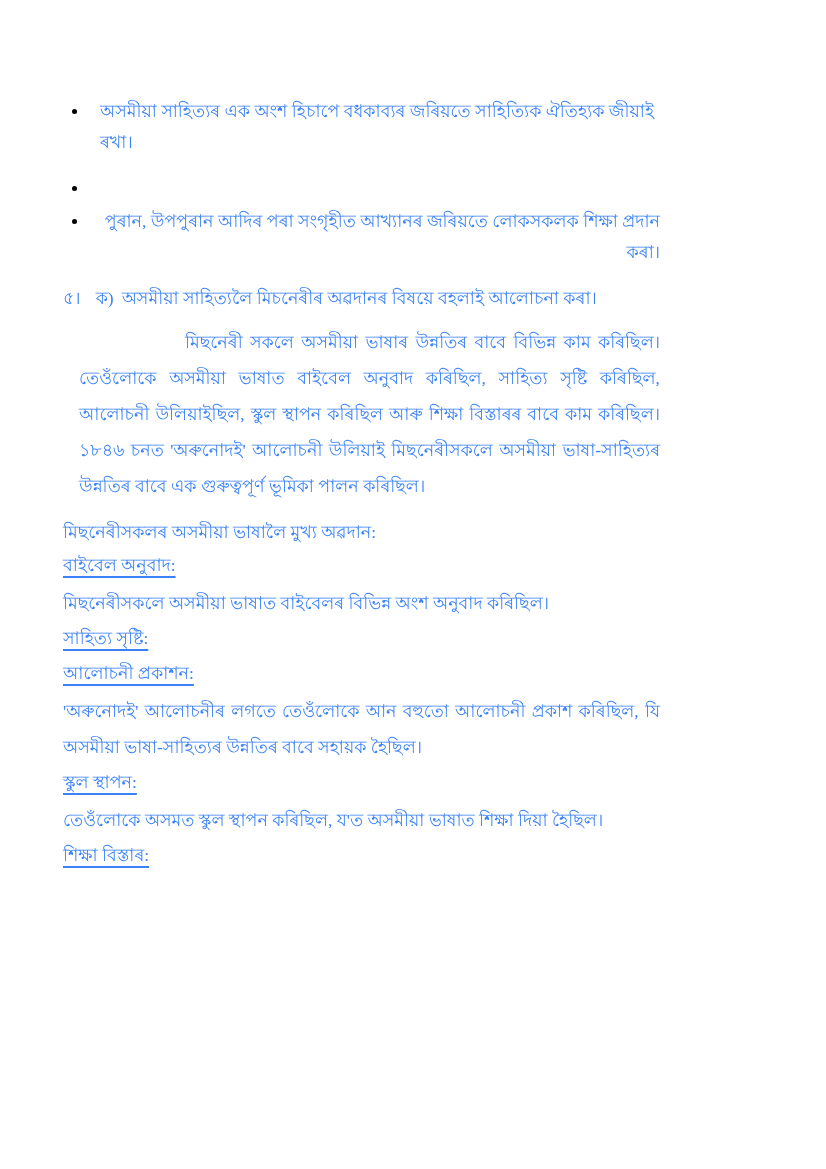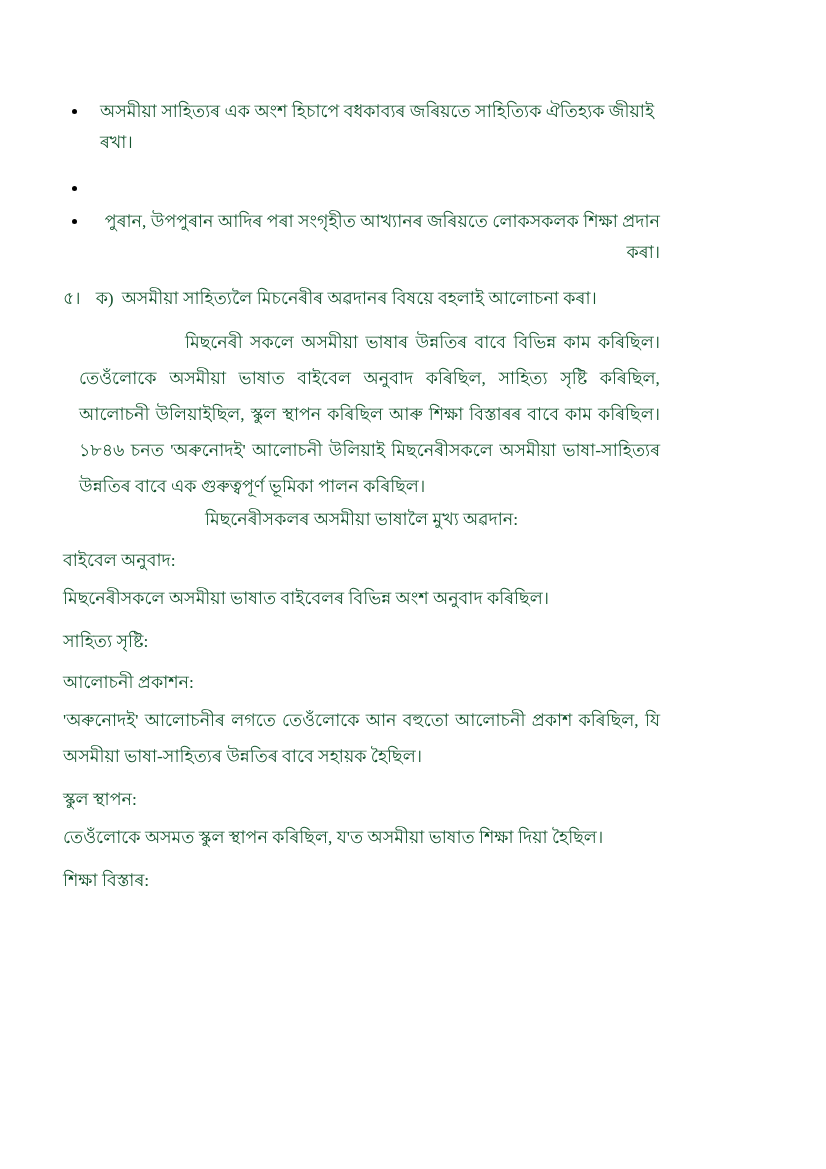--- a/index.html
+++ b/index.html
@@ -1,21 +1,21 @@
 <!DOCTYPE html>
 <html lang="as"><head>
 <meta charset="utf-8">
 <style>
   html, body { margin: 0; padding: 0; background: #ffffff; }
   .page {
     position: relative;
     width: 726px;
     height: 1169px;
     background: #ffffff;
-    color: #14532d;
+    color: #3b82f6;
     font-family: "Liberation Serif", "DejaVu Serif", serif;
     font-size: 17.5px;
     box-sizing: border-box;
     padding: 96px 66px 0 63px;
     overflow: hidden;
   }
   
   .bullets { list-style: none; margin: 0; padding: 0; }
   .bullets li { display: flex; align-items: flex-start; margin-bottom: 15px; }
   .dot {
@@ -33,28 +33,29 @@
   .qnum { margin-right: 15px; }
   .qpart { margin-right: 8px; }
 
   
   .para {
     margin: 0;
     line-height: 36px;
     text-align: justify;
   }
   .intro { margin-top: 10px; text-indent: 106px; margin-left: 16px; }
-  .lead { line-height: 31px; text-align: center; }
+  .lead { margin-top: 13px; line-height: 31px; text-align: left; }
 
   
   .sec-heading {
-    margin: 10px 0 4px 0;
+    margin: 2px 0 4px 0;
     font-size: 17.5px;
     font-weight: normal;
     line-height: 31px;
+    text-decoration: underline;
     text-underline-offset: 5px;
     text-decoration-thickness: 1.5px;
   }
   .sec-body { margin: 0; }
 
   
   .qr {
     position: absolute;
     left: 771px;
     top: 562px;

